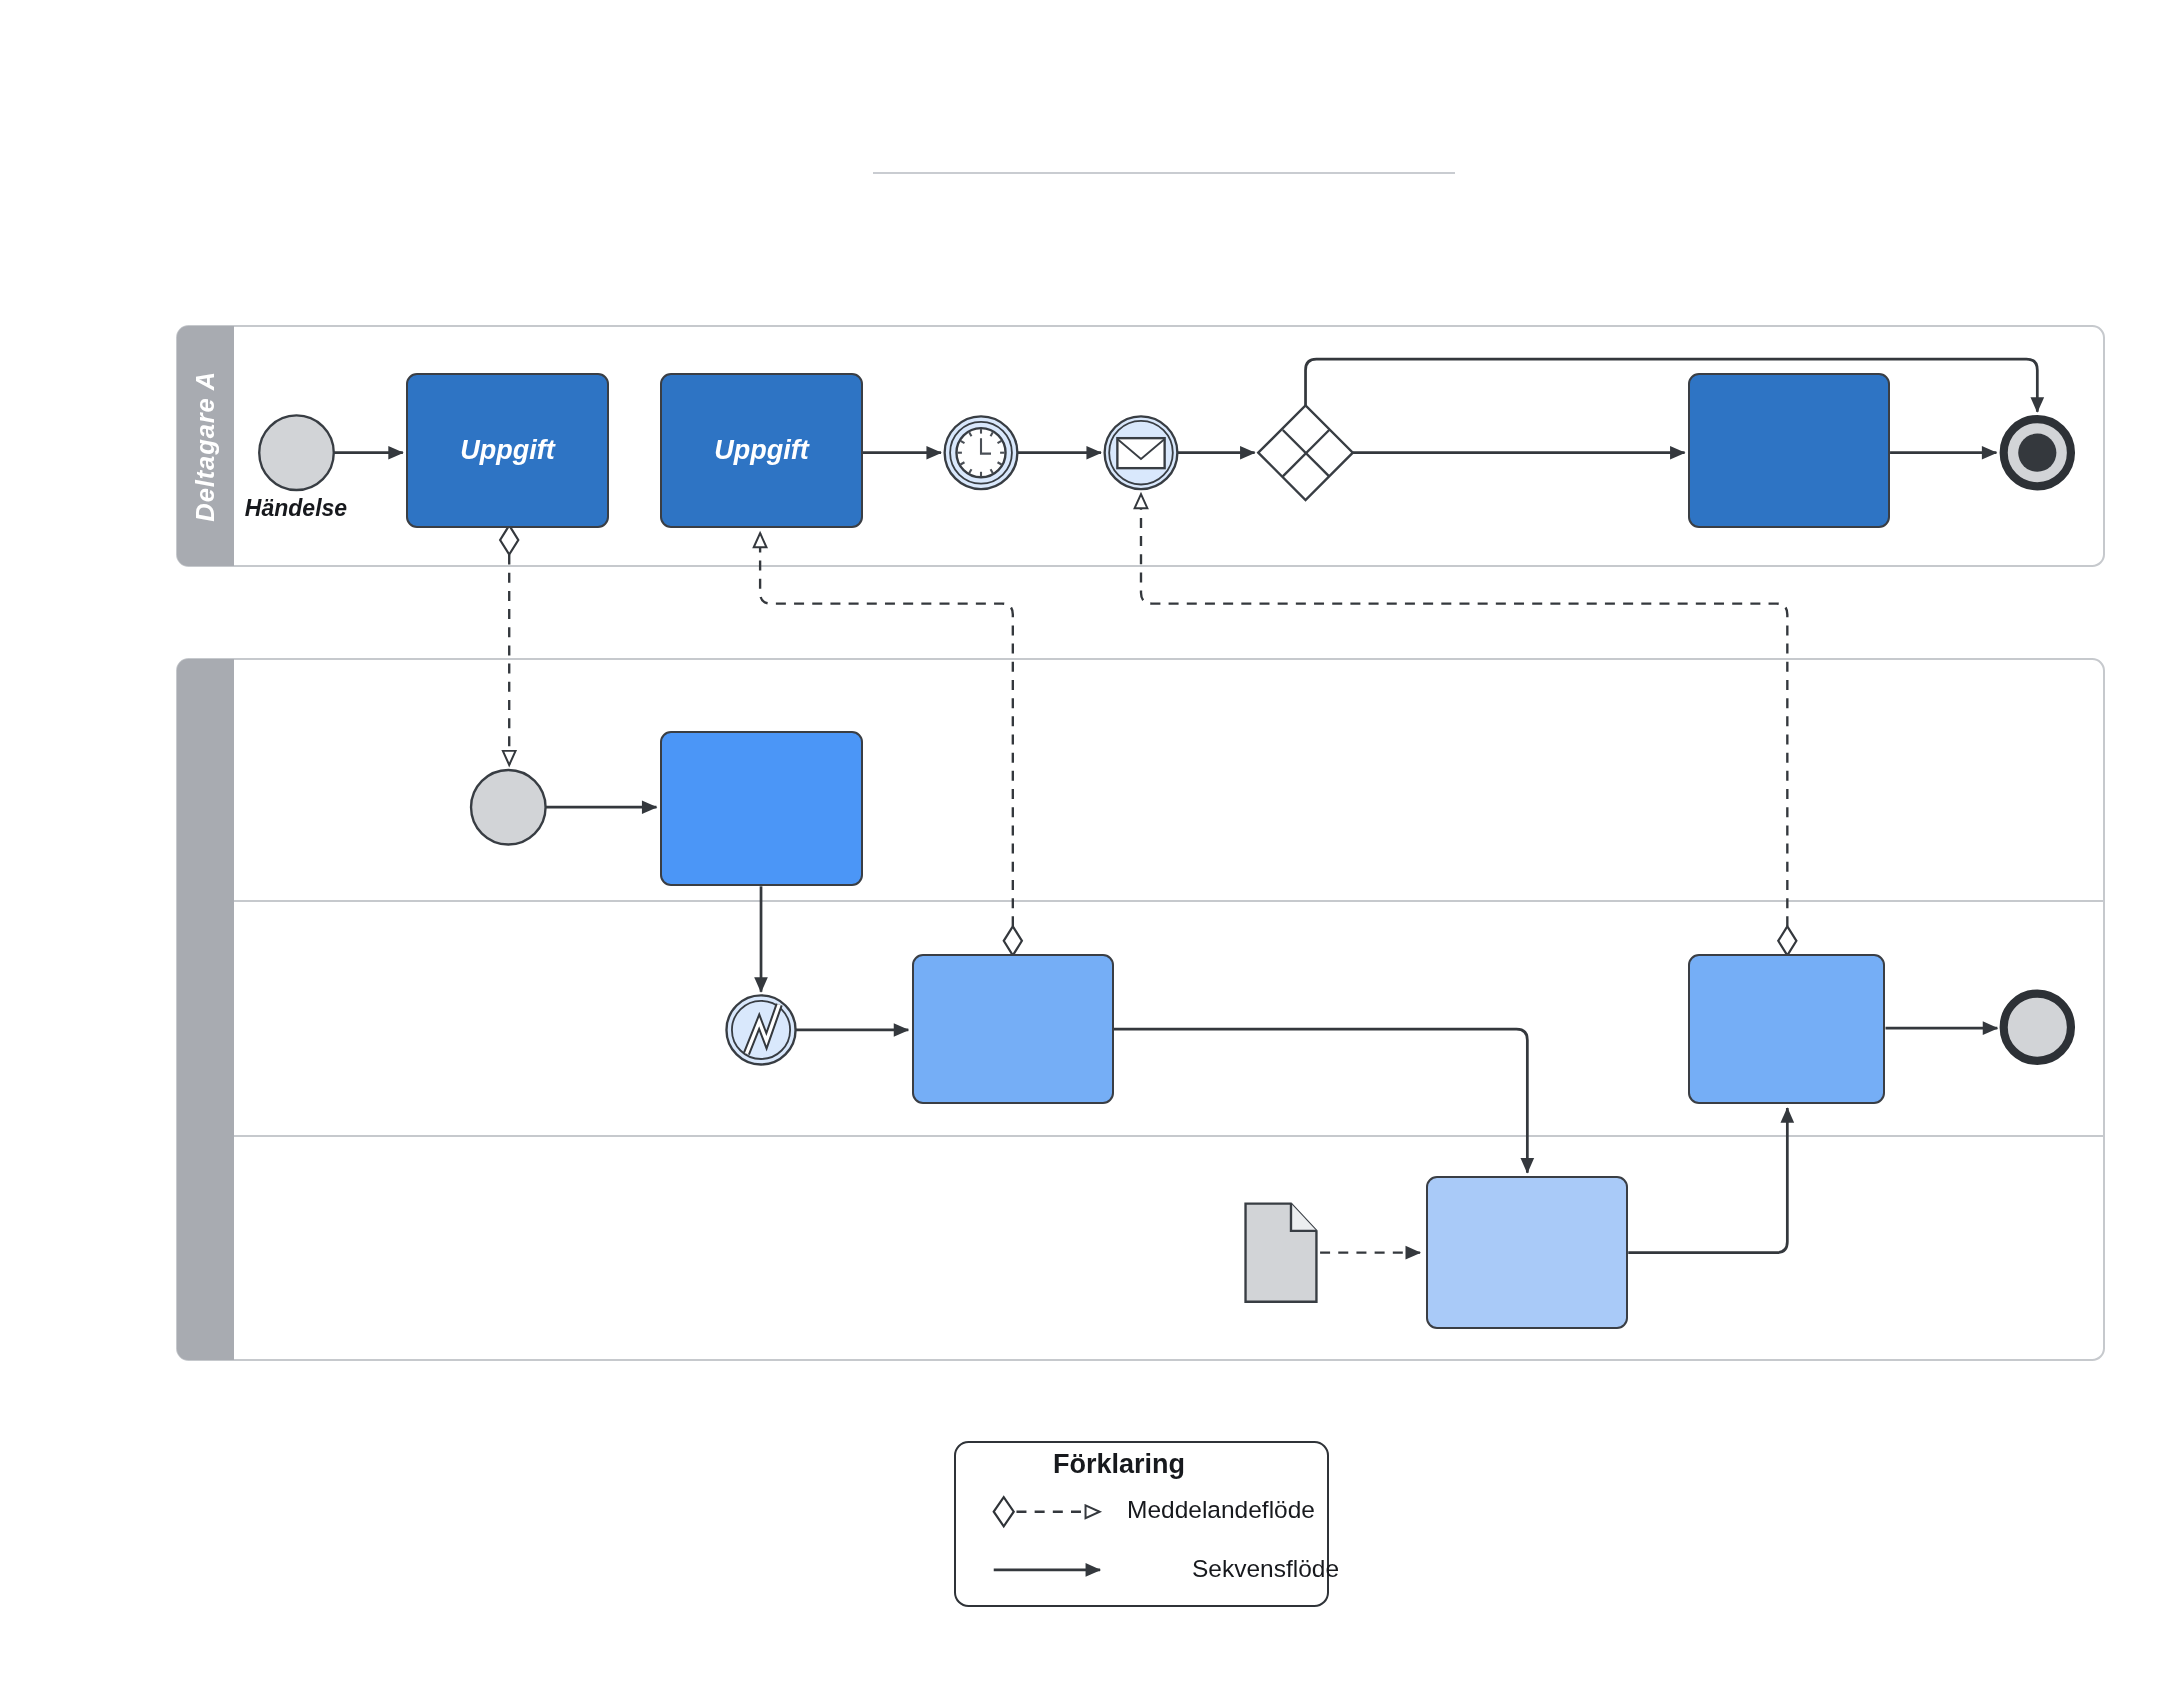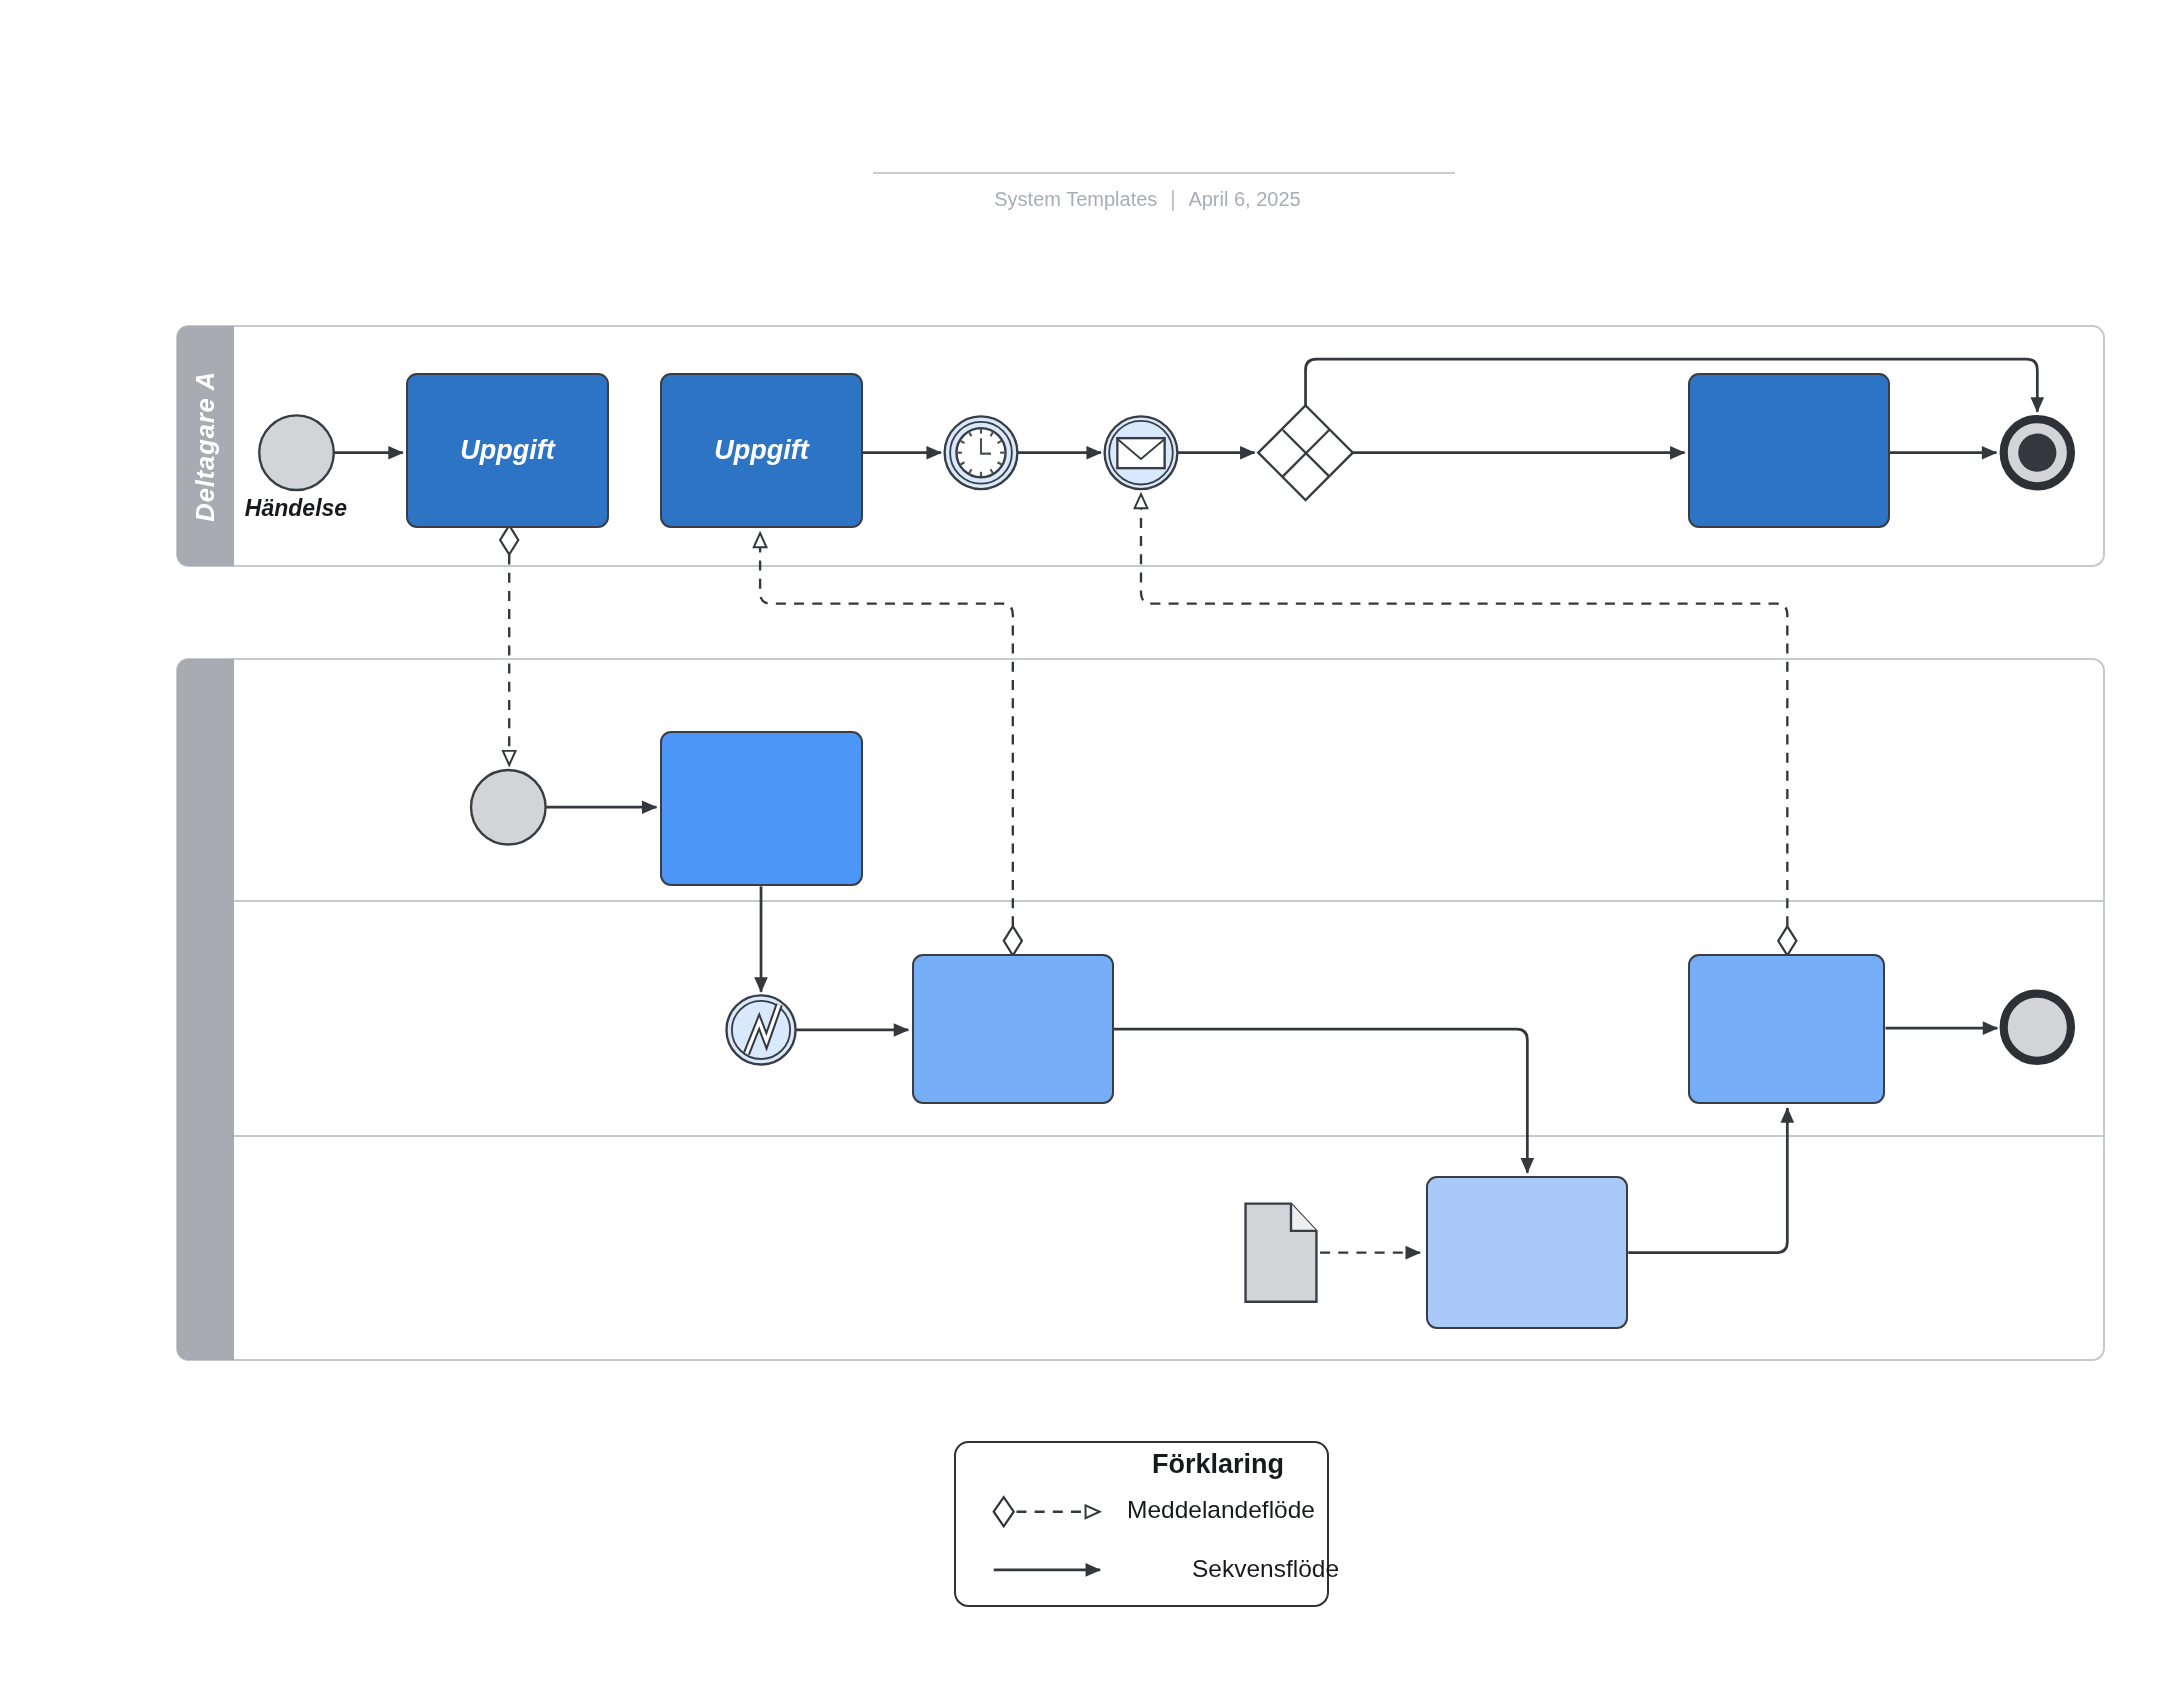--- a/index.html
+++ b/index.html
@@ -38,31 +38,30 @@
 
   svg.overlay{position:absolute;left:0;top:0;z-index:2;}
   .task,.node-label{z-index:3;font-weight:bold;}
   .flow{stroke:var(--stroke-dark);stroke-width:3;fill:none;}
   .mflow{stroke:var(--stroke-dark);stroke-width:2.6;fill:none;stroke-dasharray:11 9;}
   .shape{stroke:#383d43;stroke-width:2.6;}
   .thin{stroke:#383d43;stroke-width:2;fill:none;}
 
   .legend{position:absolute;left:954px;top:1441px;width:375px;height:166px;
     border:2.3px solid #2f3338;border-radius:14.5px;background:#ffffff;z-index:1;}
-  .legend-title{position:absolute;left:954px;top:1449px;width:330px;text-align:right;
+  .legend-title{position:absolute;left:954px;top:1449px;width:330px;text-align:center;
     font-size:27px;font-weight:bold;color:var(--text-dark);z-index:3;}
   .legend-label{position:absolute;font-size:24.5px;color:var(--text-dark);z-index:3;text-align:right;}
 </style>
 </head>
 <body>
 
 <div class="stage">
 
   <div class="title-underline"></div>
-  <div class="subtitle"><span>System Templates</span><span class="sep">|</span><span>April 6, 2025</span></div>
 
   <div class="pool" style="left:176px;top:325px;width:1929px;height:242px;">
     <div class="pool-band">
       <span>Deltagare A</span>
     </div>
   </div>
 
   <div class="pool" style="left:176px;top:658px;width:1929px;height:703px;">
     <div class="pool-band">
       <span></span>

